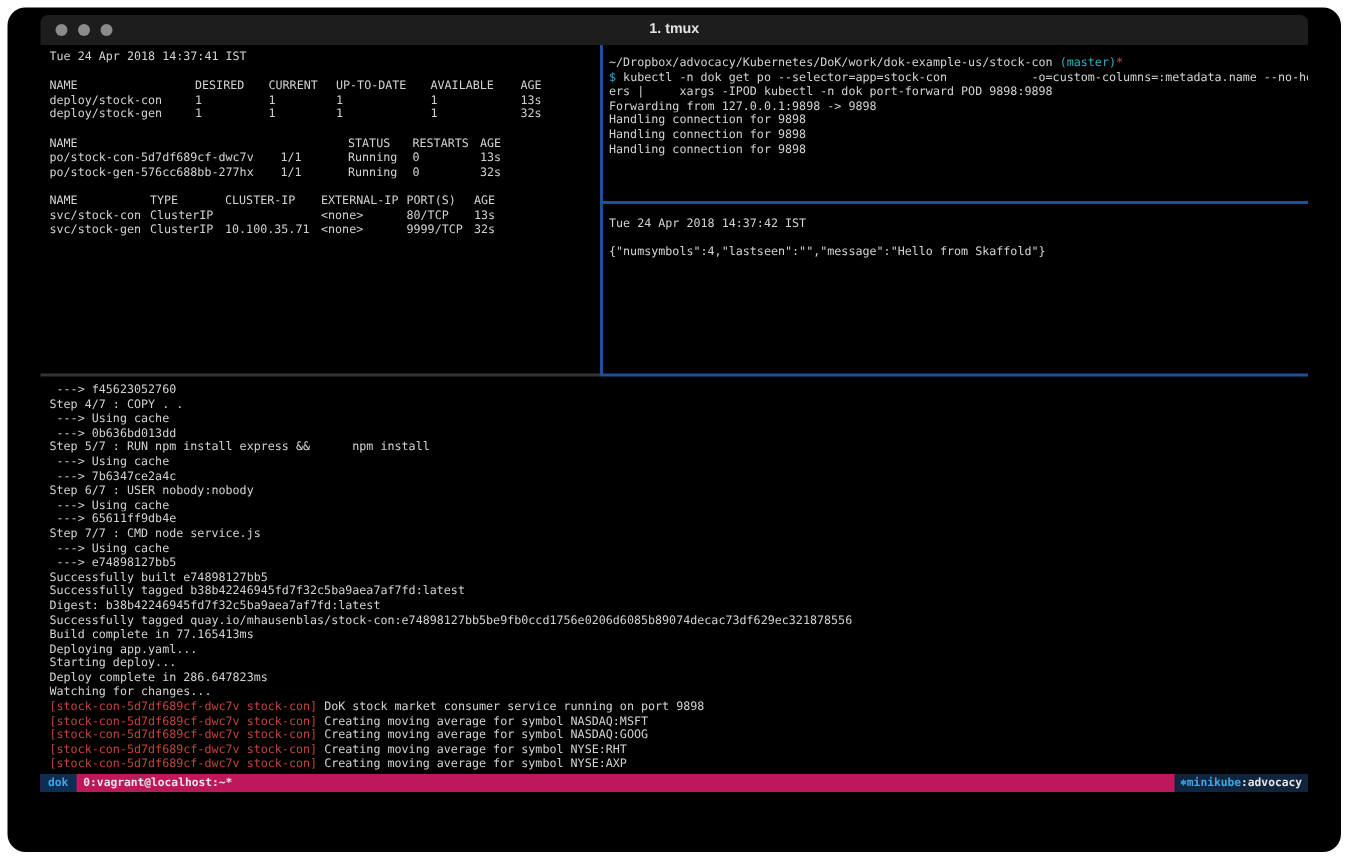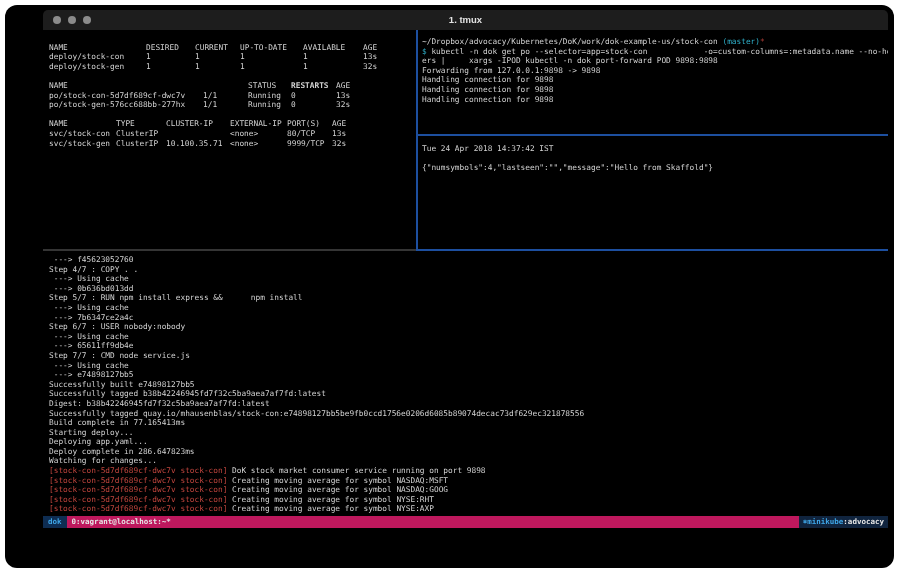--- a/index.html
+++ b/index.html
@@ -7,21 +7,21 @@
   body {
     width:900px; height:574px; position:relative;
     background:#ffffff;
     font-family:"DejaVu Sans Mono", monospace;
   }
   .screen {
     position:absolute; left:5px; top:5px; width:889px; height:563px;
     background:#000; border-radius:12px;
   }
   .window {
-    position:absolute; left:38px; top:5px; width:845px; height:518px;
+    position:absolute; left:22px; top:5px; width:845px; height:518px;
   }
   .titlebar {
     position:absolute; left:0; top:0; width:845px; height:20px;
     background:#1d1d1d; border-radius:5px 5px 0 0;
   }
   .lights { position:absolute; left:10px; top:6px; display:flex; gap:7px; }
   .light { width:8px; height:8px; border-radius:50%; background:#8b8b8b; }
   .title {
     text-align:center; line-height:20px; color:#e3e3e3;
     font-family:"Liberation Sans", sans-serif; font-size:9.5px; font-weight:700;
@@ -72,29 +72,30 @@
         <span class="light"></span>
         <span class="light"></span>
         <span class="light"></span>
       </div>
       <div class="title">1. tmux</div>
     </div>
 
     <div class="terminal">
 
       <div class="pane pane-tl">
+        <div class="line">Tue 24 Apr 2018 14:37:41 IST</div>
         <div class="line"></div>
         <div id="tbl-deploy">
             <div class="line trow"><span class="cell" style="width: 97px;">NAME</span><span class="cell" style="width: 49px;">DESIRED</span><span class="cell" style="width: 45px;">CURRENT</span><span class="cell" style="width: 63px;">UP-TO-DATE</span><span class="cell" style="width: 60px;">AVAILABLE</span><span class="cell cell-last">AGE</span></div>
             <div class="line trow"><span class="cell" style="width: 97px;">deploy/stock-con</span><span class="cell" style="width: 49px;">1</span><span class="cell" style="width: 45px;">1</span><span class="cell" style="width: 63px;">1</span><span class="cell" style="width: 60px;">1</span><span class="cell cell-last">13s</span></div>
             <div class="line trow"><span class="cell" style="width: 97px;">deploy/stock-gen</span><span class="cell" style="width: 49px;">1</span><span class="cell" style="width: 45px;">1</span><span class="cell" style="width: 63px;">1</span><span class="cell" style="width: 60px;">1</span><span class="cell cell-last">32s</span></div>
           </div>
         <div class="line"></div>
         <div id="tbl-pods">
-            <div class="line trow"><span class="cell" style="width: 154px;">NAME</span><span class="cell" style="width: 45px; margin-top: 20px;">READY</span><span class="cell" style="width: 43px;">STATUS</span><span class="cell" style="width: 45px; font-weight: bold;">RESTARTS</span><span class="cell cell-last">AGE</span></div>
+            <div class="line trow"><span class="cell" style="width: 154px;">NAME</span><span class="cell" style="width: 45px; margin-top: 20px;">READY</span><span class="cell" style="width: 43px;">STATUS</span><span class="cell" style="width: 45px;">RESTARTS</span><span class="cell cell-last">AGE</span></div>
             <div class="line trow"><span class="cell" style="width: 154px;">po/stock-con-5d7df689cf-dwc7v</span><span class="cell" style="width: 45px;">1/1</span><span class="cell" style="width: 43px;">Running</span><span class="cell" style="width: 45px;">0</span><span class="cell cell-last">13s</span></div>
             <div class="line trow"><span class="cell" style="width: 154px;">po/stock-gen-576cc688bb-277hx</span><span class="cell" style="width: 45px;">1/1</span><span class="cell" style="width: 43px;">Running</span><span class="cell" style="width: 45px;">0</span><span class="cell cell-last">32s</span></div>
           </div>
         <div class="line"></div>
         <div id="tbl-svc">
             <div class="line trow"><span class="cell" style="width: 67px;">NAME</span><span class="cell" style="width: 50px;">TYPE</span><span class="cell" style="width: 64px;">CLUSTER-IP</span><span class="cell" style="width: 57px;">EXTERNAL-IP</span><span class="cell" style="width: 45px;">PORT(S)</span><span class="cell cell-last">AGE</span></div>
             <div class="line trow"><span class="cell" style="width: 67px;">svc/stock-con</span><span class="cell" style="width: 50px;">ClusterIP</span><span class="cell" style="width: 64px; margin-top: 48px;">10.109.186.46</span><span class="cell" style="width: 57px;">&lt;none&gt;</span><span class="cell" style="width: 45px;">80/TCP</span><span class="cell cell-last">13s</span></div>
             <div class="line trow"><span class="cell" style="width: 67px;">svc/stock-gen</span><span class="cell" style="width: 50px;">ClusterIP</span><span class="cell" style="width: 64px;">10.100.35.71</span><span class="cell" style="width: 57px;">&lt;none&gt;</span><span class="cell" style="width: 45px;">9999/TCP</span><span class="cell cell-last">32s</span></div>
           </div>
       </div>
@@ -137,22 +138,22 @@
             <div class="line"> ---&gt; Using cache</div>
             <div class="line"> ---&gt; 65611ff9db4e</div>
             <div class="line">Step 7/7 : CMD node service.js</div>
             <div class="line"> ---&gt; Using cache</div>
             <div class="line"> ---&gt; e74898127bb5</div>
             <div class="line">Successfully built e74898127bb5</div>
             <div class="line">Successfully tagged b38b42246945fd7f32c5ba9aea7af7fd:latest</div>
             <div class="line">Digest: b38b42246945fd7f32c5ba9aea7af7fd:latest</div>
             <div class="line">Successfully tagged quay.io/mhausenblas/stock-con:e74898127bb5be9fb0ccd1756e0206d6085b89074decac73df629ec321878556</div>
             <div class="line">Build complete in 77.165413ms</div>
+            <div class="line">Deploying app.yaml...</div>
             <div class="line">Starting deploy...</div>
-            <div class="line">Deploying app.yaml...</div>
             <div class="line">Deploy complete in 286.647823ms</div>
             <div class="line">Watching for changes...</div>
           </div>
         <div id="sk-logs">
             <div class="line"><span class="red">[stock-con-5d7df689cf-dwc7v stock-con]</span><span> DoK stock market consumer service running on port 9898</span></div>
             <div class="line"><span class="red">[stock-con-5d7df689cf-dwc7v stock-con]</span><span> Creating moving average for symbol NASDAQ:MSFT</span></div>
             <div class="line"><span class="red">[stock-con-5d7df689cf-dwc7v stock-con]</span><span> Creating moving average for symbol NASDAQ:GOOG</span></div>
             <div class="line"><span class="red">[stock-con-5d7df689cf-dwc7v stock-con]</span><span> Creating moving average for symbol NYSE:RHT</span></div>
             <div class="line"><span class="red">[stock-con-5d7df689cf-dwc7v stock-con]</span><span> Creating moving average for symbol NYSE:AXP</span></div>
           </div>

